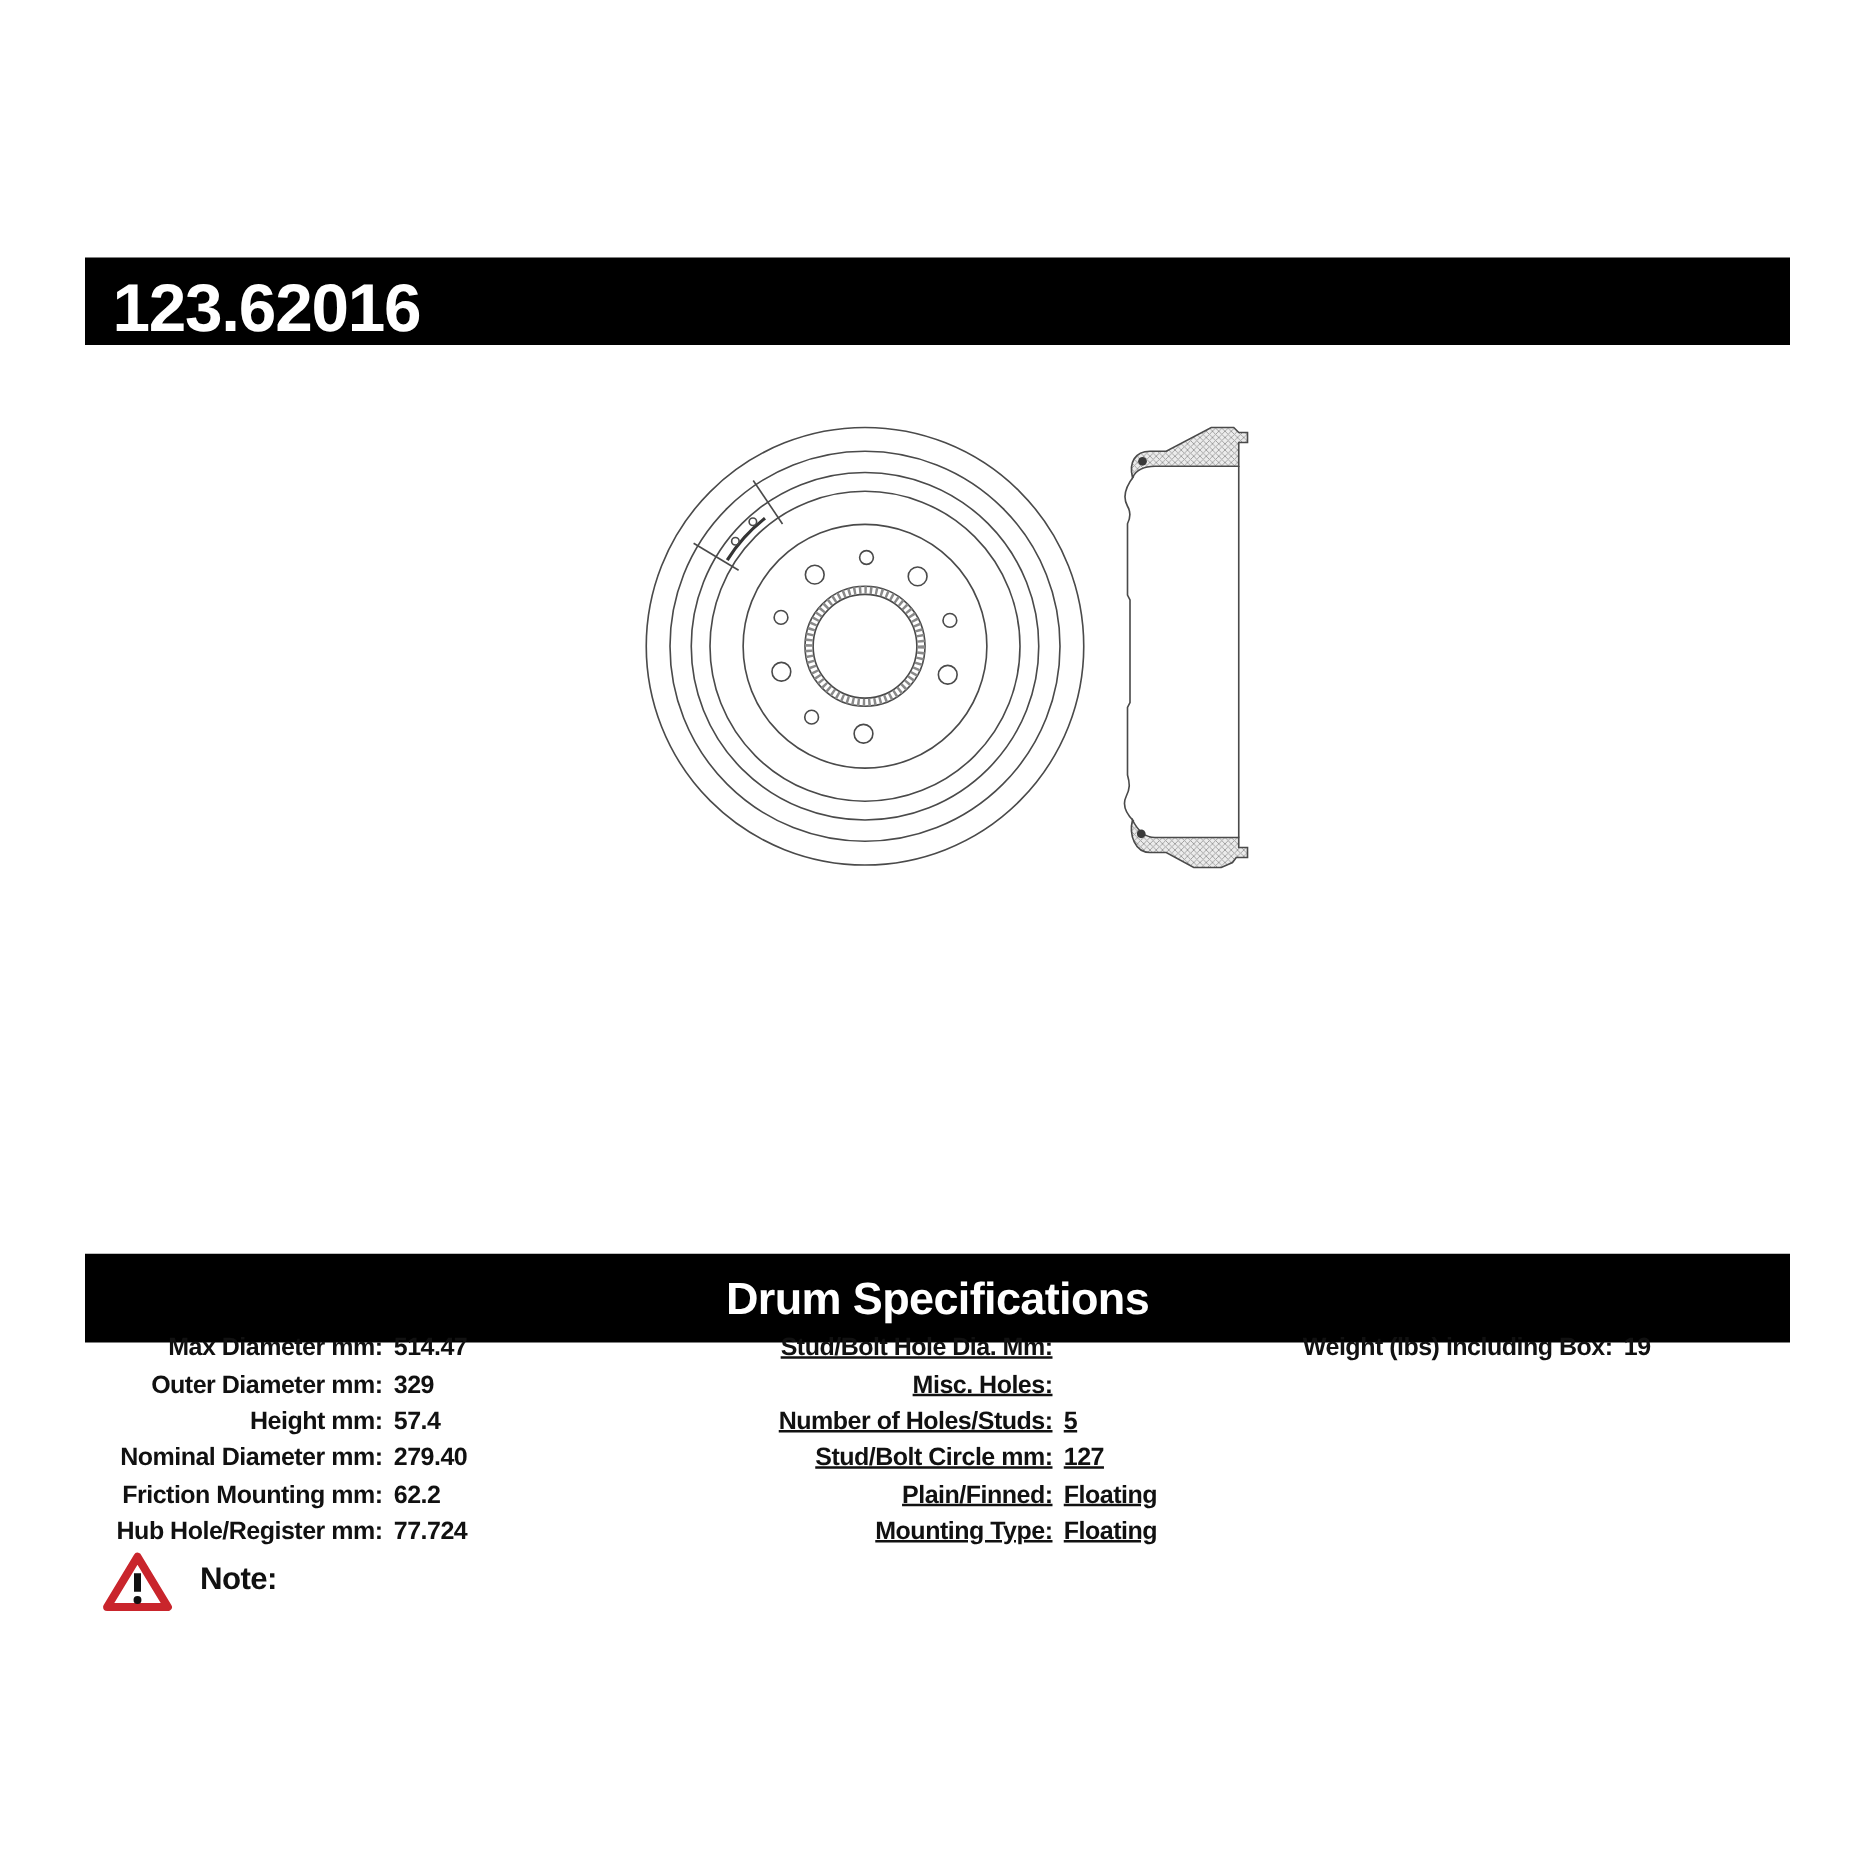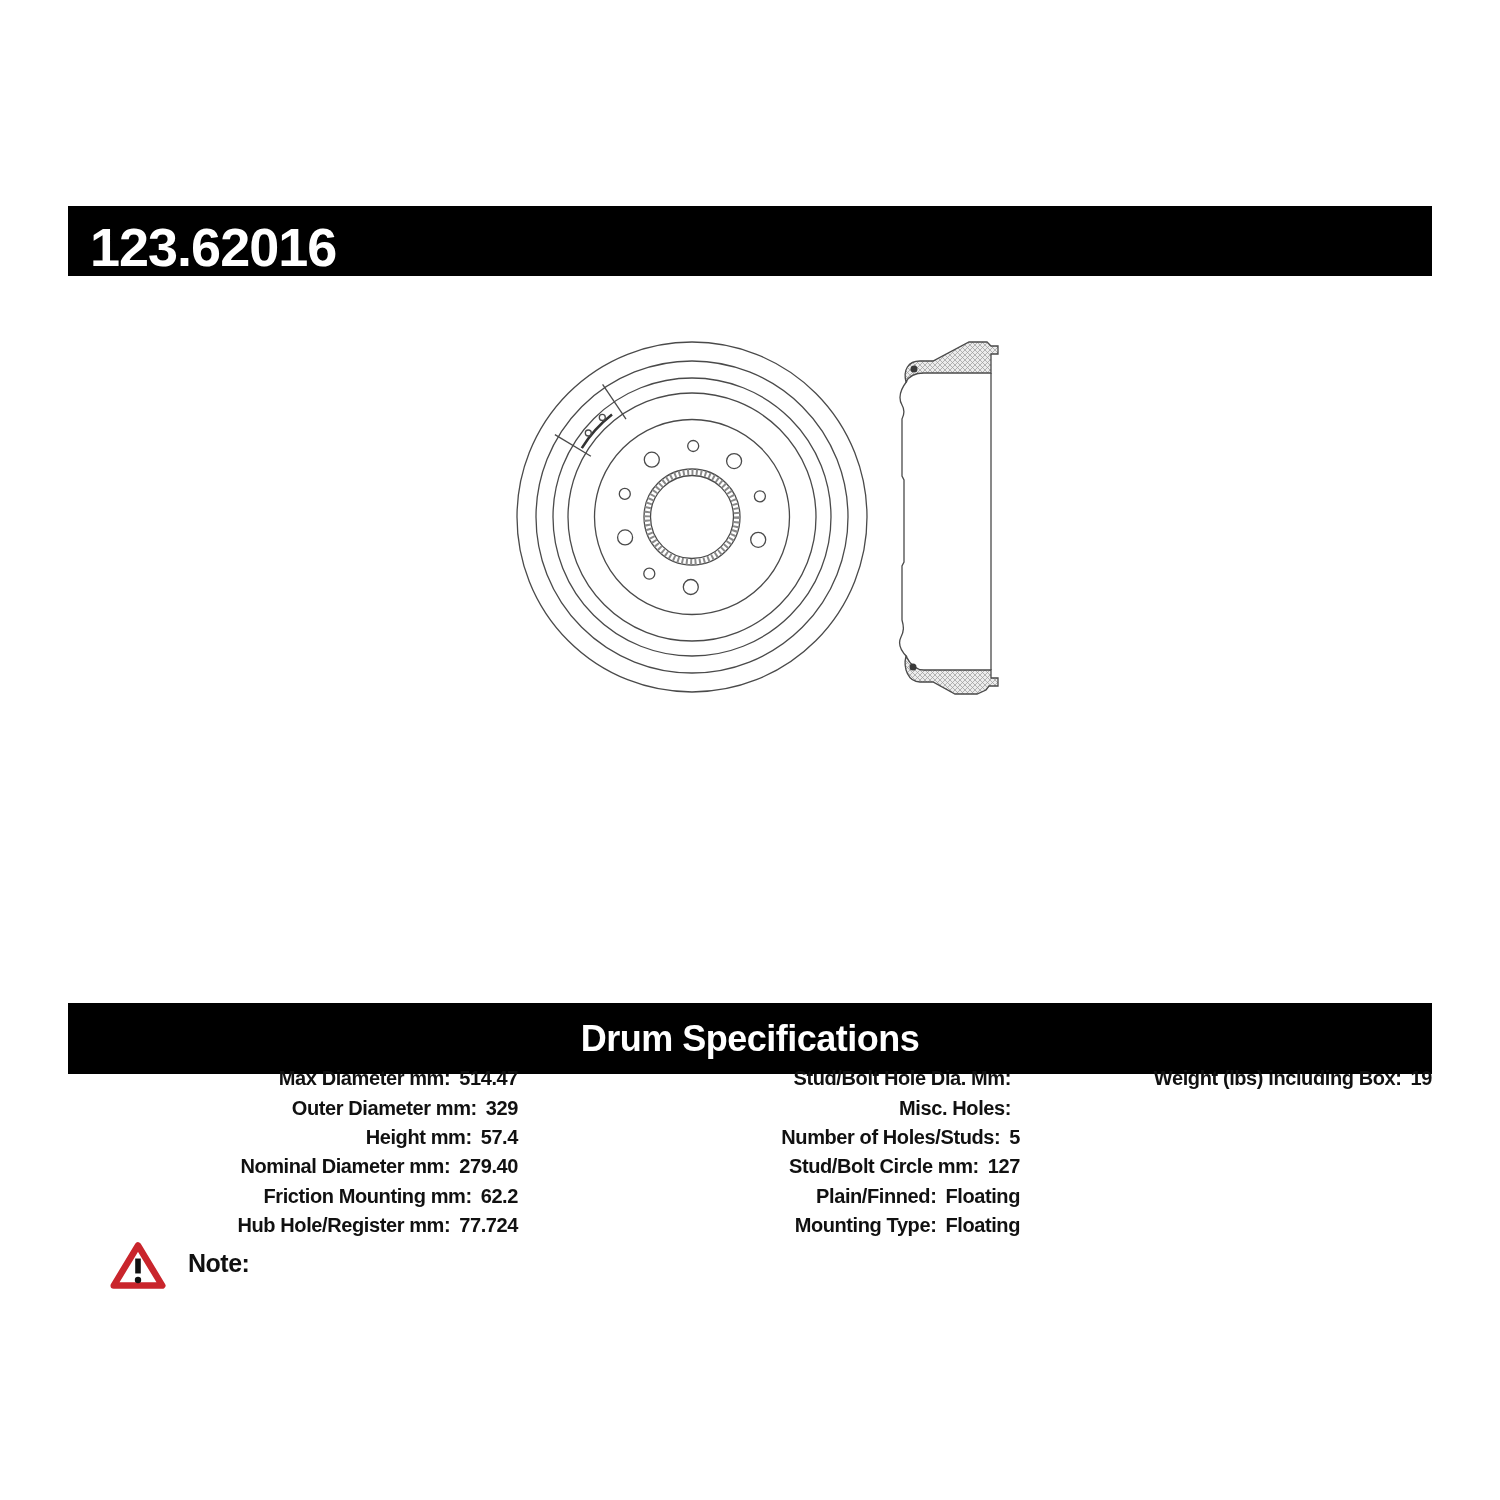--- a/index.html
+++ b/index.html
@@ -23,33 +23,33 @@
     top:1003px;height:71px;display:flex;align-items:center;justify-content:center;
   }
   .section-bar .section-title{
     font-size:36px;font-weight:bold;letter-spacing:-0.5px;white-space:nowrap;
   }
   .drawing{
     position:absolute;left:500px;top:330px;width:510px;height:380px;
   }
   .spec-col{position:absolute;top:1064px;}
   .spec-col.c1{left:68px;width:450px;}
-  .spec-col.c2{left:570px;width:450px;}
+  .spec-col.c2{left:592px;width:450px;text-decoration:underline;}
   .spec-col.c3{left:1020px;width:412px;}
-  .spec-row{display:flex;height:29.4px;align-items:center;justify-content:flex-end;}
+  .spec-row{display:flex;height:29.4px;align-items:center;}
   .spec-label{
     font-size:20px;font-weight:bold;letter-spacing:-0.4px;text-align:right;white-space:nowrap;
   }
   .c1 .spec-label{width:238px;}
   .c2 .spec-label{width:250px;}
   .c3 .spec-label{width:270px;}
   .spec-value{
     font-size:20px;font-weight:bold;letter-spacing:-0.4px;margin-left:9px;white-space:nowrap;
   }
-  .note-row{position:absolute;left:110px;top:1240px;display:flex;align-items:center;}
+  .note-row{position:absolute;left:82px;top:1240px;display:flex;align-items:center;}
   .warning-icon{width:56px;height:52px;display:block;}
   .note-label{
     font-size:25px;font-weight:bold;letter-spacing:-0.5px;margin-left:22px;margin-top:-6px;
   }
 </style>
 </head>
 <body>
 
 <div class="page">
 

